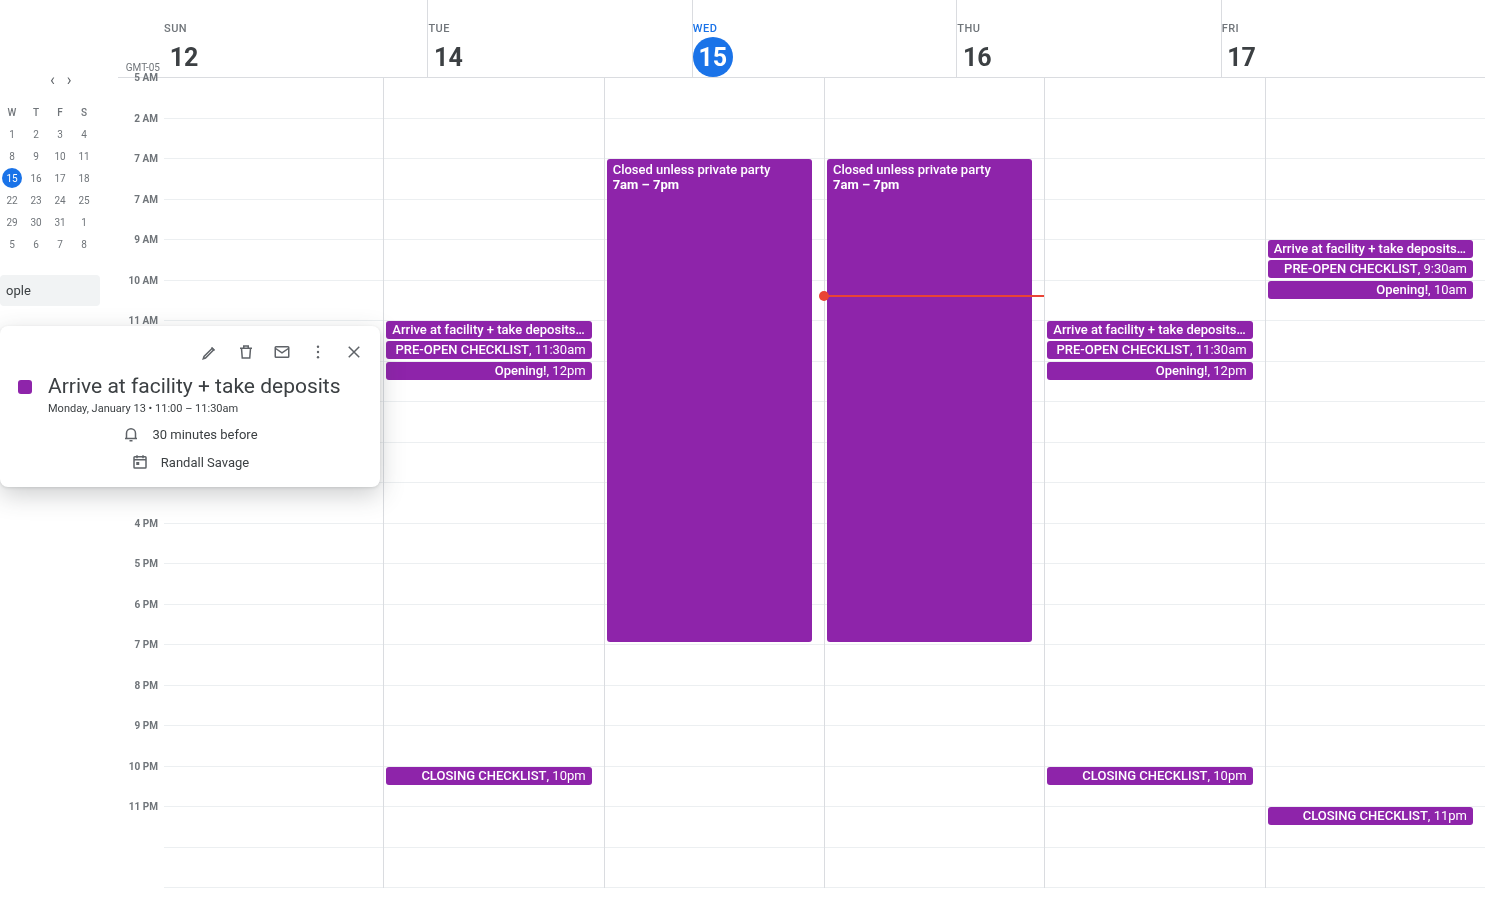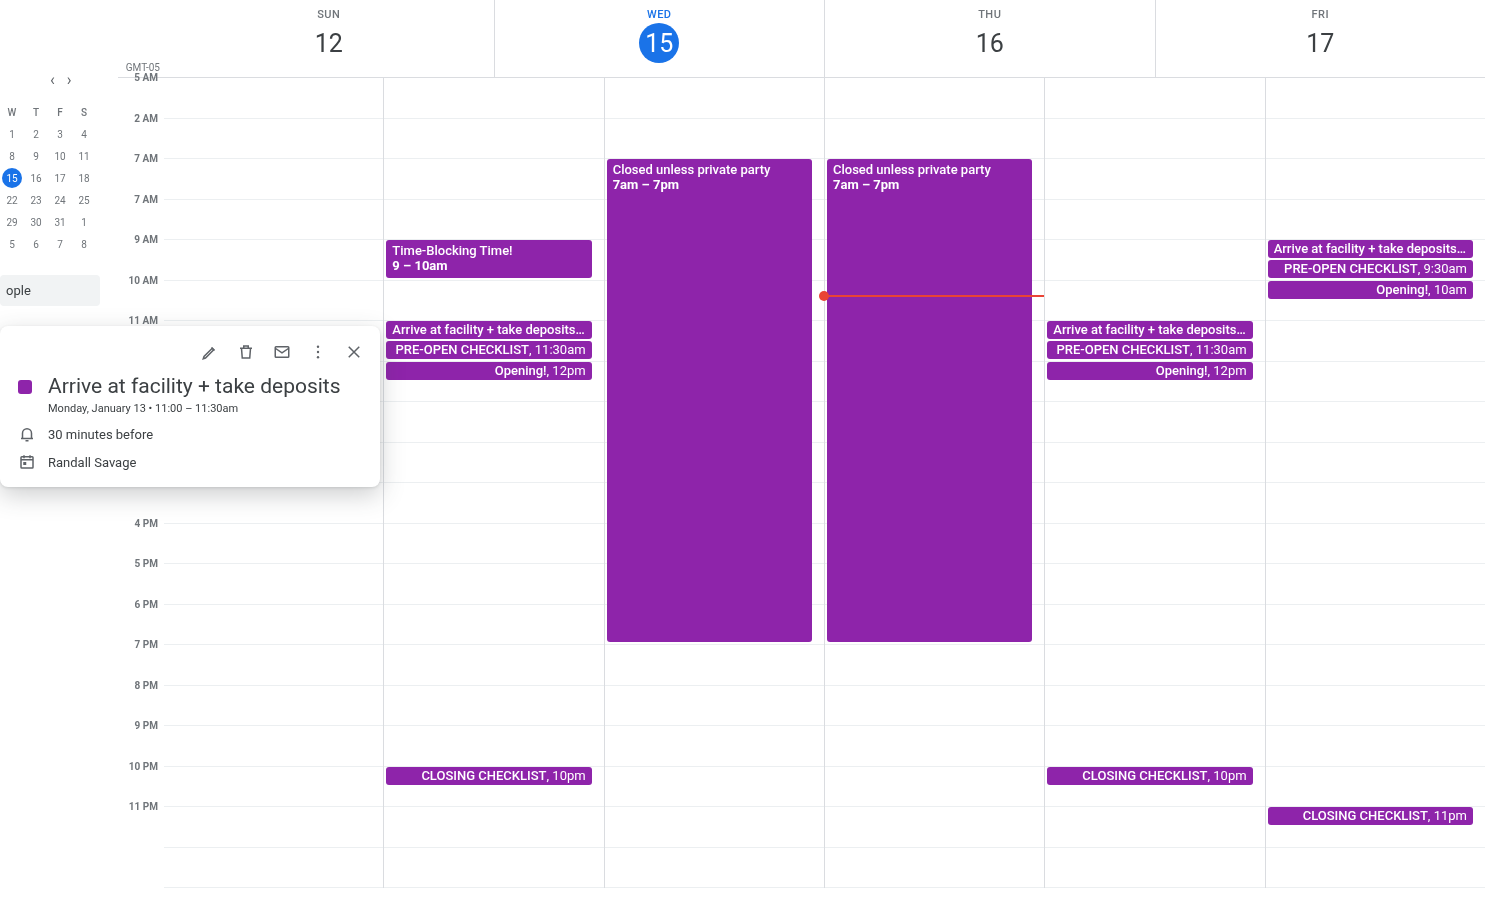--- a/index.html
+++ b/index.html
@@ -76,36 +76,35 @@
     display: flex;
     align-items: flex-end;
     justify-content: flex-end;
     font-size: 10px;
     color: #70757a;
     padding-bottom: 4px;
     padding-right: 4px;
   }
   .day-header {
     flex: 1;
-    text-align: center;
     border-left: 1px solid #dadce0;
-    padding-top: 8px;
+    padding-top: 22px;
   }
   .day-header:first-of-type { border-left: none; }
   .day-header .dow {
     font-size: 11px;
     color: #70757a;
     font-weight: 500;
     letter-spacing: 0.5px;
   }
   .day-header.today .dow { color: #1a73e8; }
   .day-header .num {
     font-size: 25px;
     color: #3c4043;
-    font-weight: 400;
+    font-weight: 700;
     margin-top: 2px;
     display: inline-flex;
     width: 40px; height: 40px;
     align-items: center; justify-content: center;
     border-radius: 50%;
   }
   .day-header.today .num { background: #1a73e8; color: #fff; }
   
   .grid {
     position: relative;
@@ -225,20 +224,21 @@
   .popup-date {
     font-size: 11px;
     color: #3c4043;
   }
   .popup-row {
     display: flex;
     align-items: center;
     padding: 10px 18px 0;
     font-size: 13px;
     color: #3c4043;
+    justify-content: center;
   }
   .popup-row .ricon {
     width: 30px;
     color: #5f6368;
   }
   svg { display: block; }
 </style>
 </head>
 <body>
 
@@ -294,20 +294,21 @@
       </div>
   </div>
   <div class="search-people">ople</div>
 </div>
 
 <div class="calendar">
   <div class="day-headers">
     <div class="tz-label">GMT-05</div>
     <div id="dayheaders-slot" style="display:flex;flex:1">
         <div class="day-header"><div class="dow">SUN</div><div class="num">12</div></div>
+        <div class="day-header"><div class="dow">TUE</div><div class="num">14</div></div>
         <div class="day-header today"><div class="dow">WED</div><div class="num">15</div></div>
         <div class="day-header"><div class="dow">THU</div><div class="num">16</div></div>
         <div class="day-header"><div class="dow">FRI</div><div class="num">17</div></div>
       </div>
   </div>
   <div class="grid">
     <div class="hour-labels" id="hour-labels">
         <div class="hour-label">5 AM</div>
         <div class="hour-label">2 AM</div>
         <div class="hour-label">7 AM</div>
@@ -347,24 +348,20 @@
           <div class="hour-row"></div>
           <div class="hour-row"></div>
           <div class="hour-row"></div>
           <div class="hour-row"></div>
           <div class="hour-row"></div>
           <div class="hour-row"></div>
         </div>
       <div class="day-cols" id="day-cols">
           <div class="day-col"></div>
           <div class="day-col">
-            <div class="event big" style="top: 162px; height: 37.5px;">
-              <div>Time-Blocking Time!</div>
-              <div class="esub">9 – 10am</div>
-            </div>
             <div class="event chip" style="top: 243px;"><span>Arrive at facility + take deposits</span><span class="etime">, 11am</span></div>
             <div class="event chip" style="top: 263.25px;"><span>PRE-OPEN CHECKLIST</span><span class="etime">, 11:30am</span></div>
             <div class="event chip" style="top: 283.5px;"><span>Opening!</span><span class="etime">, 12pm</span></div>
             <div class="event chip" style="top: 688.5px;"><span>CLOSING CHECKLIST</span><span class="etime">, 10pm</span></div>
           </div>
           <div class="day-col">
             <div class="event big" style="top: 81px; height: 483px;">
               <div>Closed unless private party</div>
               <div class="esub">7am – 7pm</div>
             </div>

